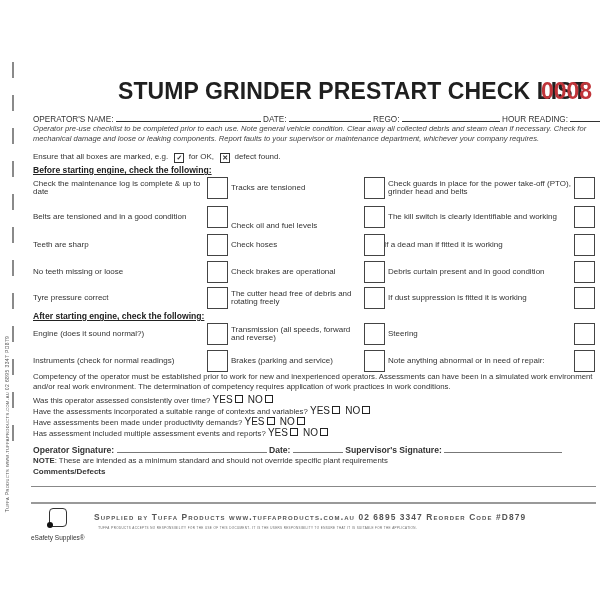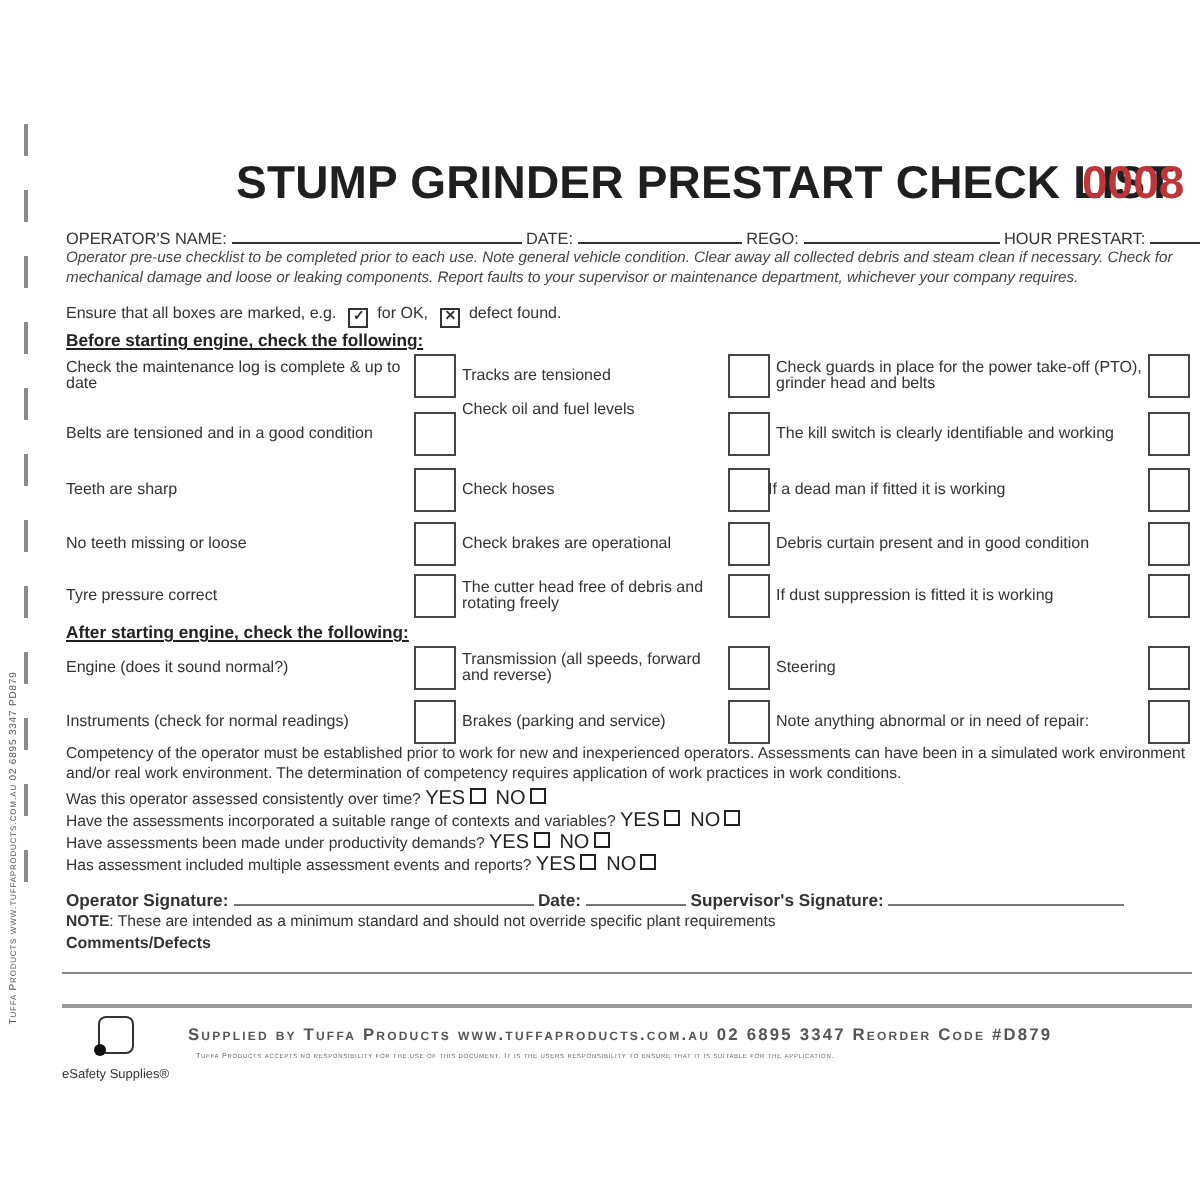--- a/index.html
+++ b/index.html
@@ -56,21 +56,21 @@
 <div class="title">STUMP GRINDER PRESTART CHECK LIST</div>
 <div class="serial">0008</div>
 
 <div class="hdr">
   <span>OPERATOR'S NAME:</span>
   <span class="uline" style="width:145px"></span>
   <span>DATE:</span>
   <span class="uline" style="width:82px"></span>
   <span>REGO:</span>
   <span class="uline" style="width:98px"></span>
-  <span>HOUR PRESTART:</span>
+  <span>HOUR READING:</span>
   <span class="uline" style="width:60px"></span>
 </div>
 
 <div class="intro">Operator pre-use checklist to be completed prior to each use. Note general vehicle condition. Clear away all collected debris and steam clean if necessary. Check for mechanical damage and loose or leaking components. Report faults to your supervisor or maintenance department, whichever your company requires.</div>
 
 <div class="ensure">
   <span>Ensure that all boxes are marked, e.g.</span>
   <span class="mini">✓</span>
   <span>for OK,</span>
   <span class="mini">✕</span>
@@ -85,21 +85,21 @@
 <div class="item" style="left:33px;top:262px;width:170px;height:20px">No teeth missing or loose</div>
 <div class="item" style="left:33px;top:288px;width:170px;height:20px">Tyre pressure correct</div>
 
 <div class="box" style="left:207px;top:177px"></div>
 <div class="box" style="left:207px;top:206px"></div>
 <div class="box" style="left:207px;top:234px"></div>
 <div class="box" style="left:207px;top:261px"></div>
 <div class="box" style="left:207px;top:287px"></div>
 
 <div class="item" style="left:231px;top:178px;width:130px;height:20px">Tracks are tensioned</div>
-<div class="item" style="left:231px;top:195px;width:130px;height:20px">Check oil and fuel levels</div>
+<div class="item" style="left:231px;top:216px;width:130px;height:20px">Check oil and fuel levels</div>
 <div class="item" style="left:231px;top:235px;width:130px;height:20px">Check hoses</div>
 <div class="item" style="left:231px;top:262px;width:130px;height:20px">Check brakes are operational</div>
 <div class="item" style="left:231px;top:288px;width:130px;height:20px">The cutter head free of debris and rotating freely</div>
 
 <div class="box" style="left:364px;top:177px"></div>
 <div class="box" style="left:364px;top:206px"></div>
 <div class="box" style="left:364px;top:234px"></div>
 <div class="box" style="left:364px;top:261px"></div>
 <div class="box" style="left:364px;top:287px"></div>
 

